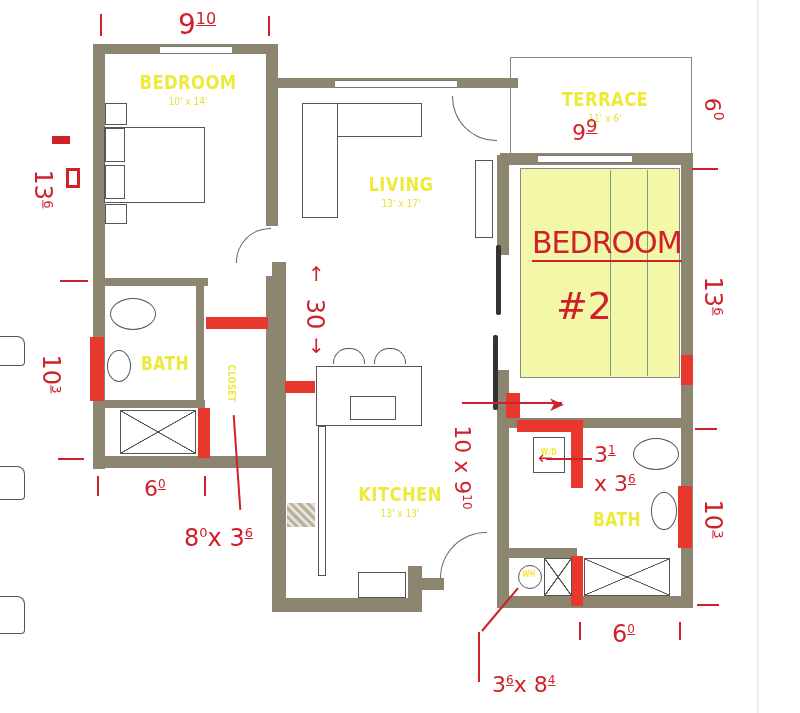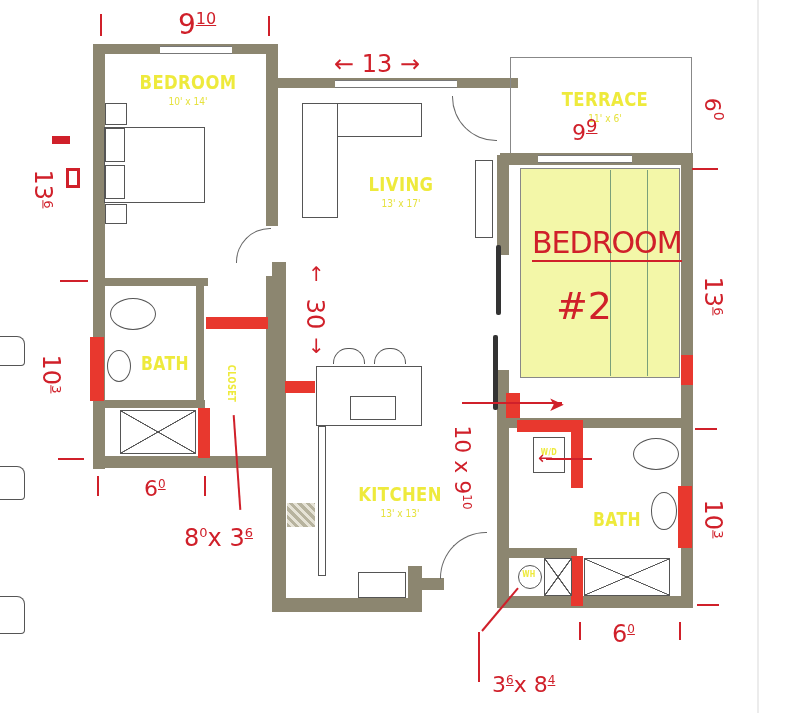--- a/index.html
+++ b/index.html
@@ -118,21 +118,20 @@
   <div class="room-label" style="left:532px;top:448px;width:34px;font-size:8px;">W/D</div>
 
   <div class="hand" style="left:532px;top:226px;font-size:30px;border-bottom:2px solid #d0202a;line-height:34px;letter-spacing:-1px;">BEDROOM</div>
   <div class="hand" style="left:556px;top:284px;font-size:38px;">#2</div>
 
   <div class="hand" style="left:100px;top:14px;width:2px;height:22px;background:#d0202a;"></div>
   <div class="hand" style="left:268px;top:16px;width:2px;height:20px;background:#d0202a;"></div>
   <div class="hand" style="left:178px;top:8px;font-size:28px;">
     <span>9</span><sup style="font-size:16px;text-decoration:underline;">10</sup>
   </div>
-  <div class="hand" style="left:334px;top:50px;font-size:24px;">← 13 →</div>
 
   <div class="hand" style="left:572px;top:115px;font-size:22px;">
     <span>9</span><sup style="font-size:18px;text-decoration:underline;">9</sup>
   </div>
   <div class="hand" style="left:702px;top:96px;font-size:22px;transform:rotate(90deg);">
     <span>6</span><sup style="font-size:14px;">0</sup>
   </div>
 
   <div class="hand" style="left:24px;top:175px;font-size:24px;transform:rotate(90deg);">
     <span>13</span><sup style="font-size:13px;text-decoration:underline;">6</sup>
@@ -173,20 +172,24 @@
     <span>13</span><sup style="font-size:13px;text-decoration:underline;">6</sup>
   </div>
   <div class="hand" style="left:695px;top:428px;width:22px;height:2px;background:#d0202a;"></div>
   <div class="hand" style="left:694px;top:505px;font-size:24px;transform:rotate(90deg);">
     <span>10</span><sup style="font-size:13px;text-decoration:underline;">3</sup>
   </div>
   <div class="hand" style="left:697px;top:604px;width:22px;height:2px;background:#d0202a;"></div>
 
   <div class="abs" style="left:546px;top:458px;width:46px;height:2px;background:#d0202a;"></div>
   <div class="hand" style="left:538px;top:447px;font-size:18px;">←</div>
+  <div class="hand" style="left:594px;top:438px;font-size:22px;line-height:24px;">
+    <span>3</span><sup style="font-size:12px;text-decoration:underline;">1</sup><br>
+    <span>x 3</span><sup style="font-size:12px;text-decoration:underline;">6</sup>
+  </div>
 
   <div class="hand" style="left:579px;top:622px;width:2px;height:18px;background:#d0202a;"></div>
   <div class="hand" style="left:679px;top:622px;width:2px;height:18px;background:#d0202a;"></div>
   <div class="hand" style="left:612px;top:620px;font-size:24px;">
     <span>6</span><sup style="font-size:12px;text-decoration:underline;">0</sup>
   </div>
 
   <div class="abs" style="left:482px;top:630px;width:56px;height:2px;background:#d0202a;transform:rotate(-50deg);transform-origin:left;"></div>
   <div class="abs" style="left:478px;top:632px;width:2px;height:50px;background:#d0202a;"></div>
   <div class="hand" style="left:492px;top:672px;font-size:22px;">

